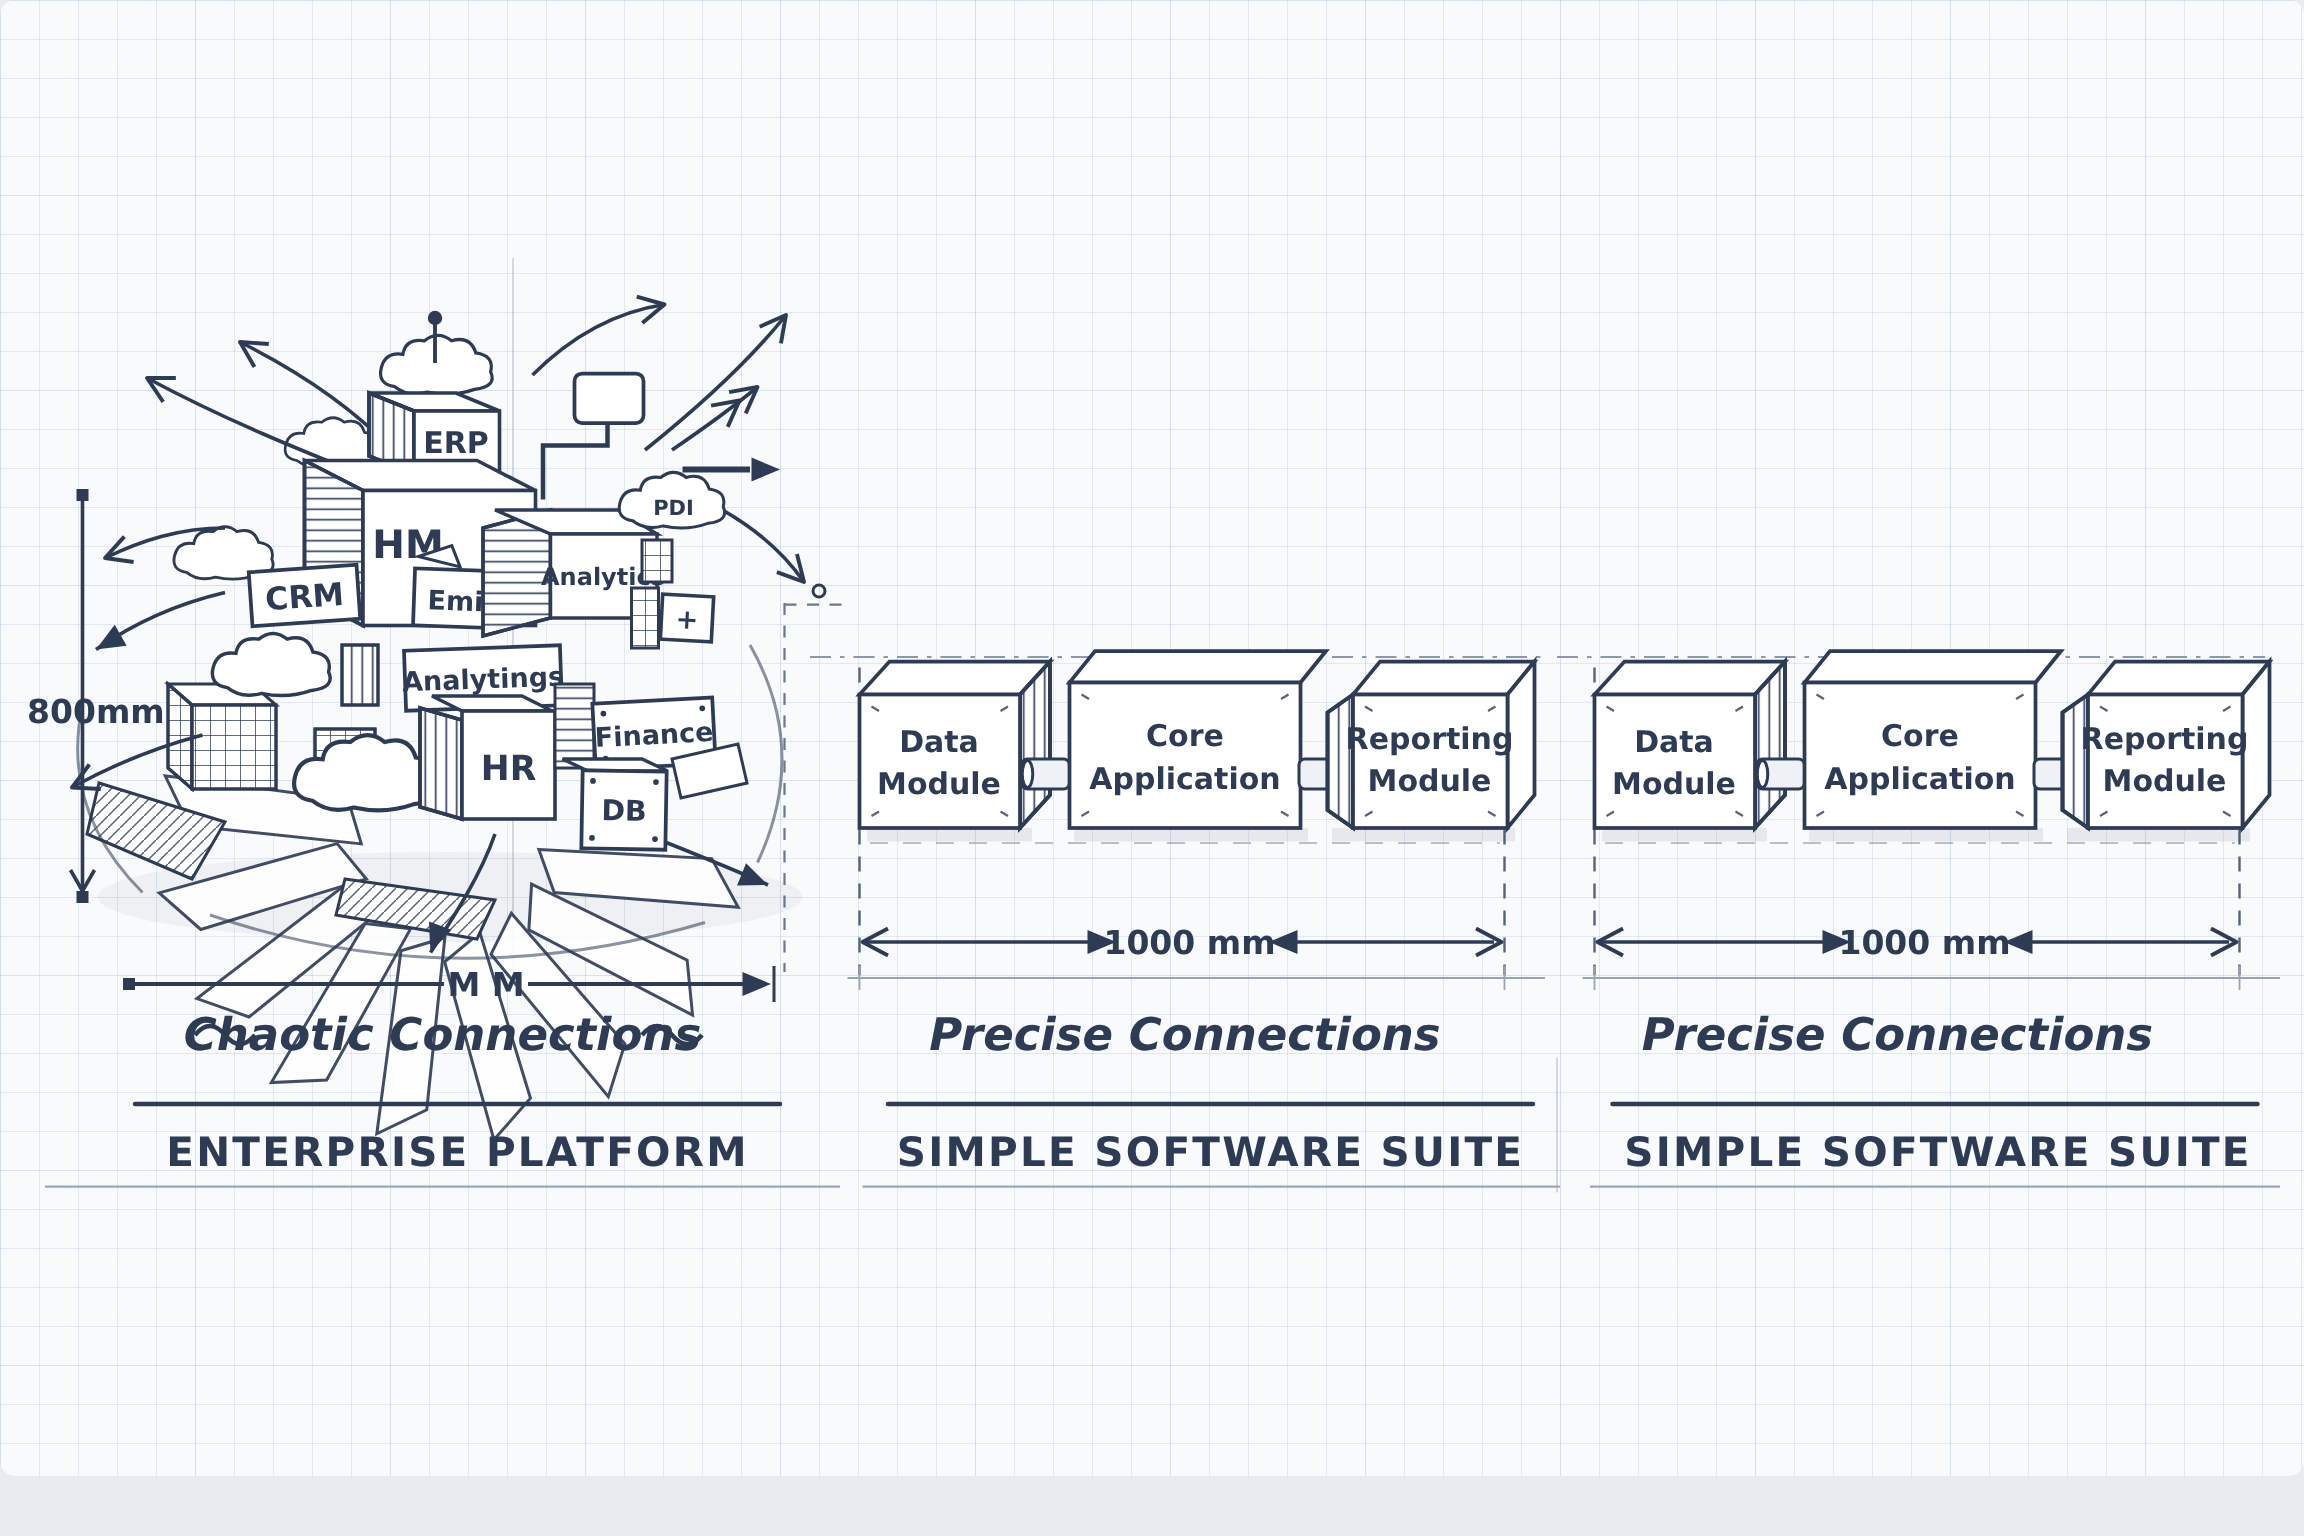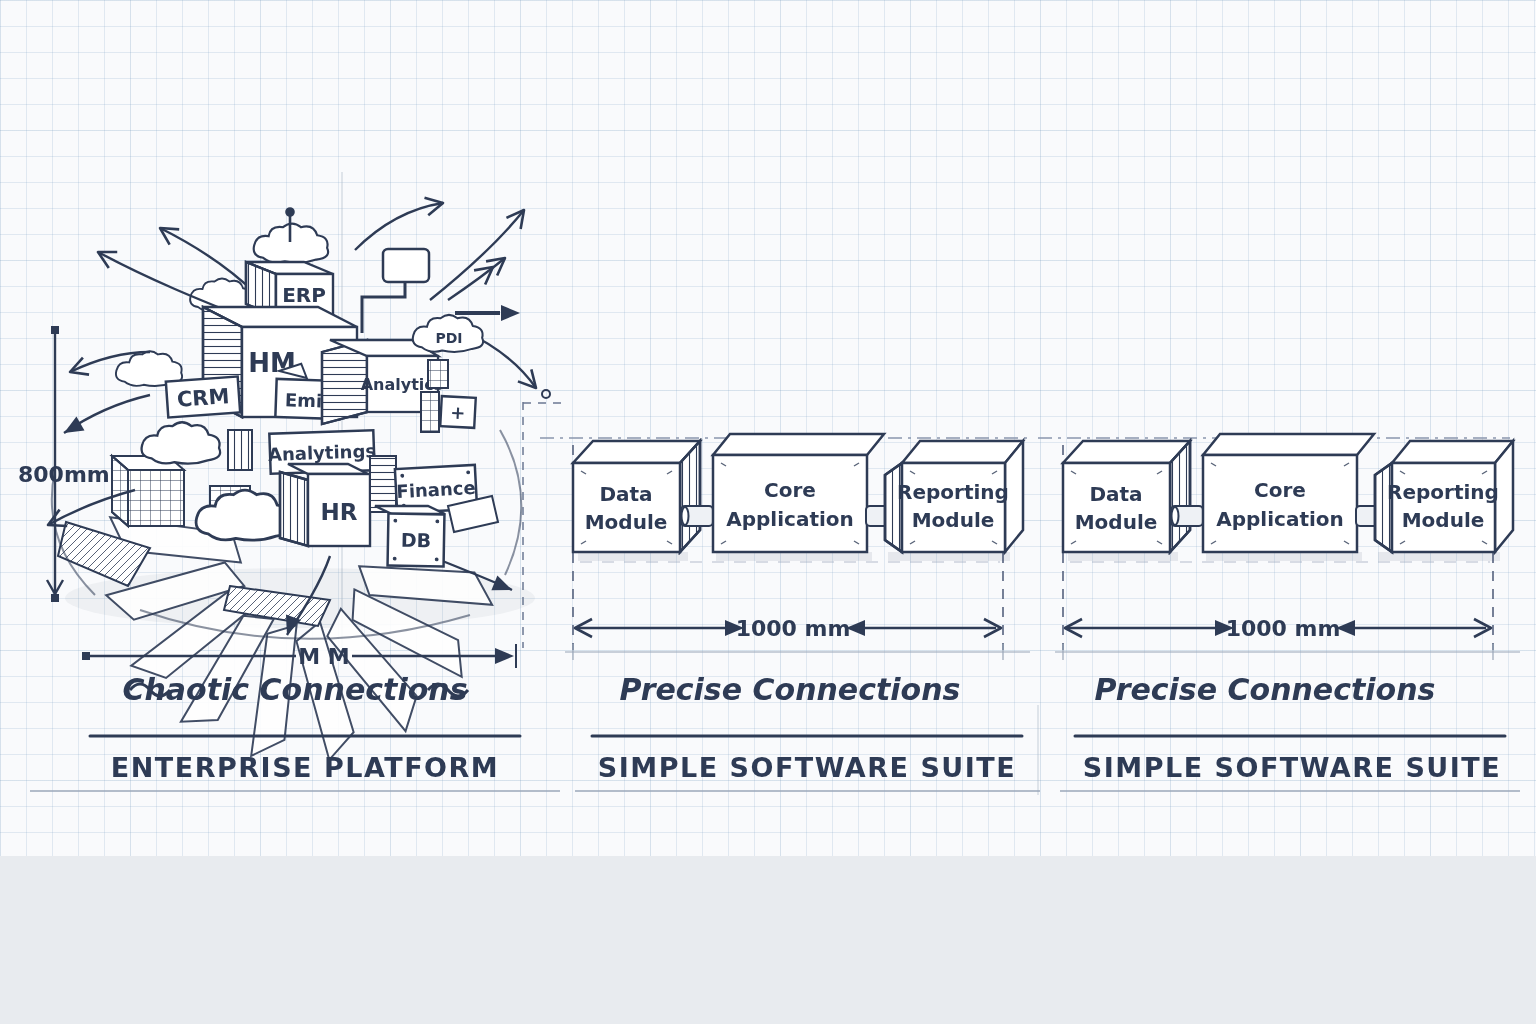--- a/index.html
+++ b/index.html
@@ -1,27 +1,28 @@
 <!DOCTYPE html>
 <html><head>
 <meta charset="utf-8">
 <style>
   html,body{margin:0;padding:0;background:#e8ebef;}
   .canvas{
     position:relative;
-    width:1536px;height:856px;
+    width:1536px;height:984px;
     overflow:hidden;
     background-color:#f9fafc;
     background-image:
       linear-gradient(rgba(125,160,195,.20) 1px, transparent 1px),
       linear-gradient(90deg, rgba(125,160,195,.20) 1px, transparent 1px),
       linear-gradient(rgba(125,160,195,.10) 1px, transparent 1px),
       linear-gradient(90deg, rgba(125,160,195,.10) 1px, transparent 1px);
     background-size:26px 26px, 26px 26px, 130px 130px, 130px 130px;
     font-family:"DejaVu Sans",sans-serif;
+    border-radius:10px;
   }
   svg{position:absolute;left:0;top:0;}
   text{fill:#2e3b55;font-family:"DejaVu Sans",sans-serif;}
   .t-title{font-size:27px;font-weight:700;letter-spacing:1.5px;}
   .t-script{font-size:30px;font-weight:700;font-style:italic;}
   .t-dim{font-size:22px;font-weight:700;}
   .t-mod{font-size:20px;font-weight:700;}
   .t-box{font-weight:700;}
 </style>
 </head>

